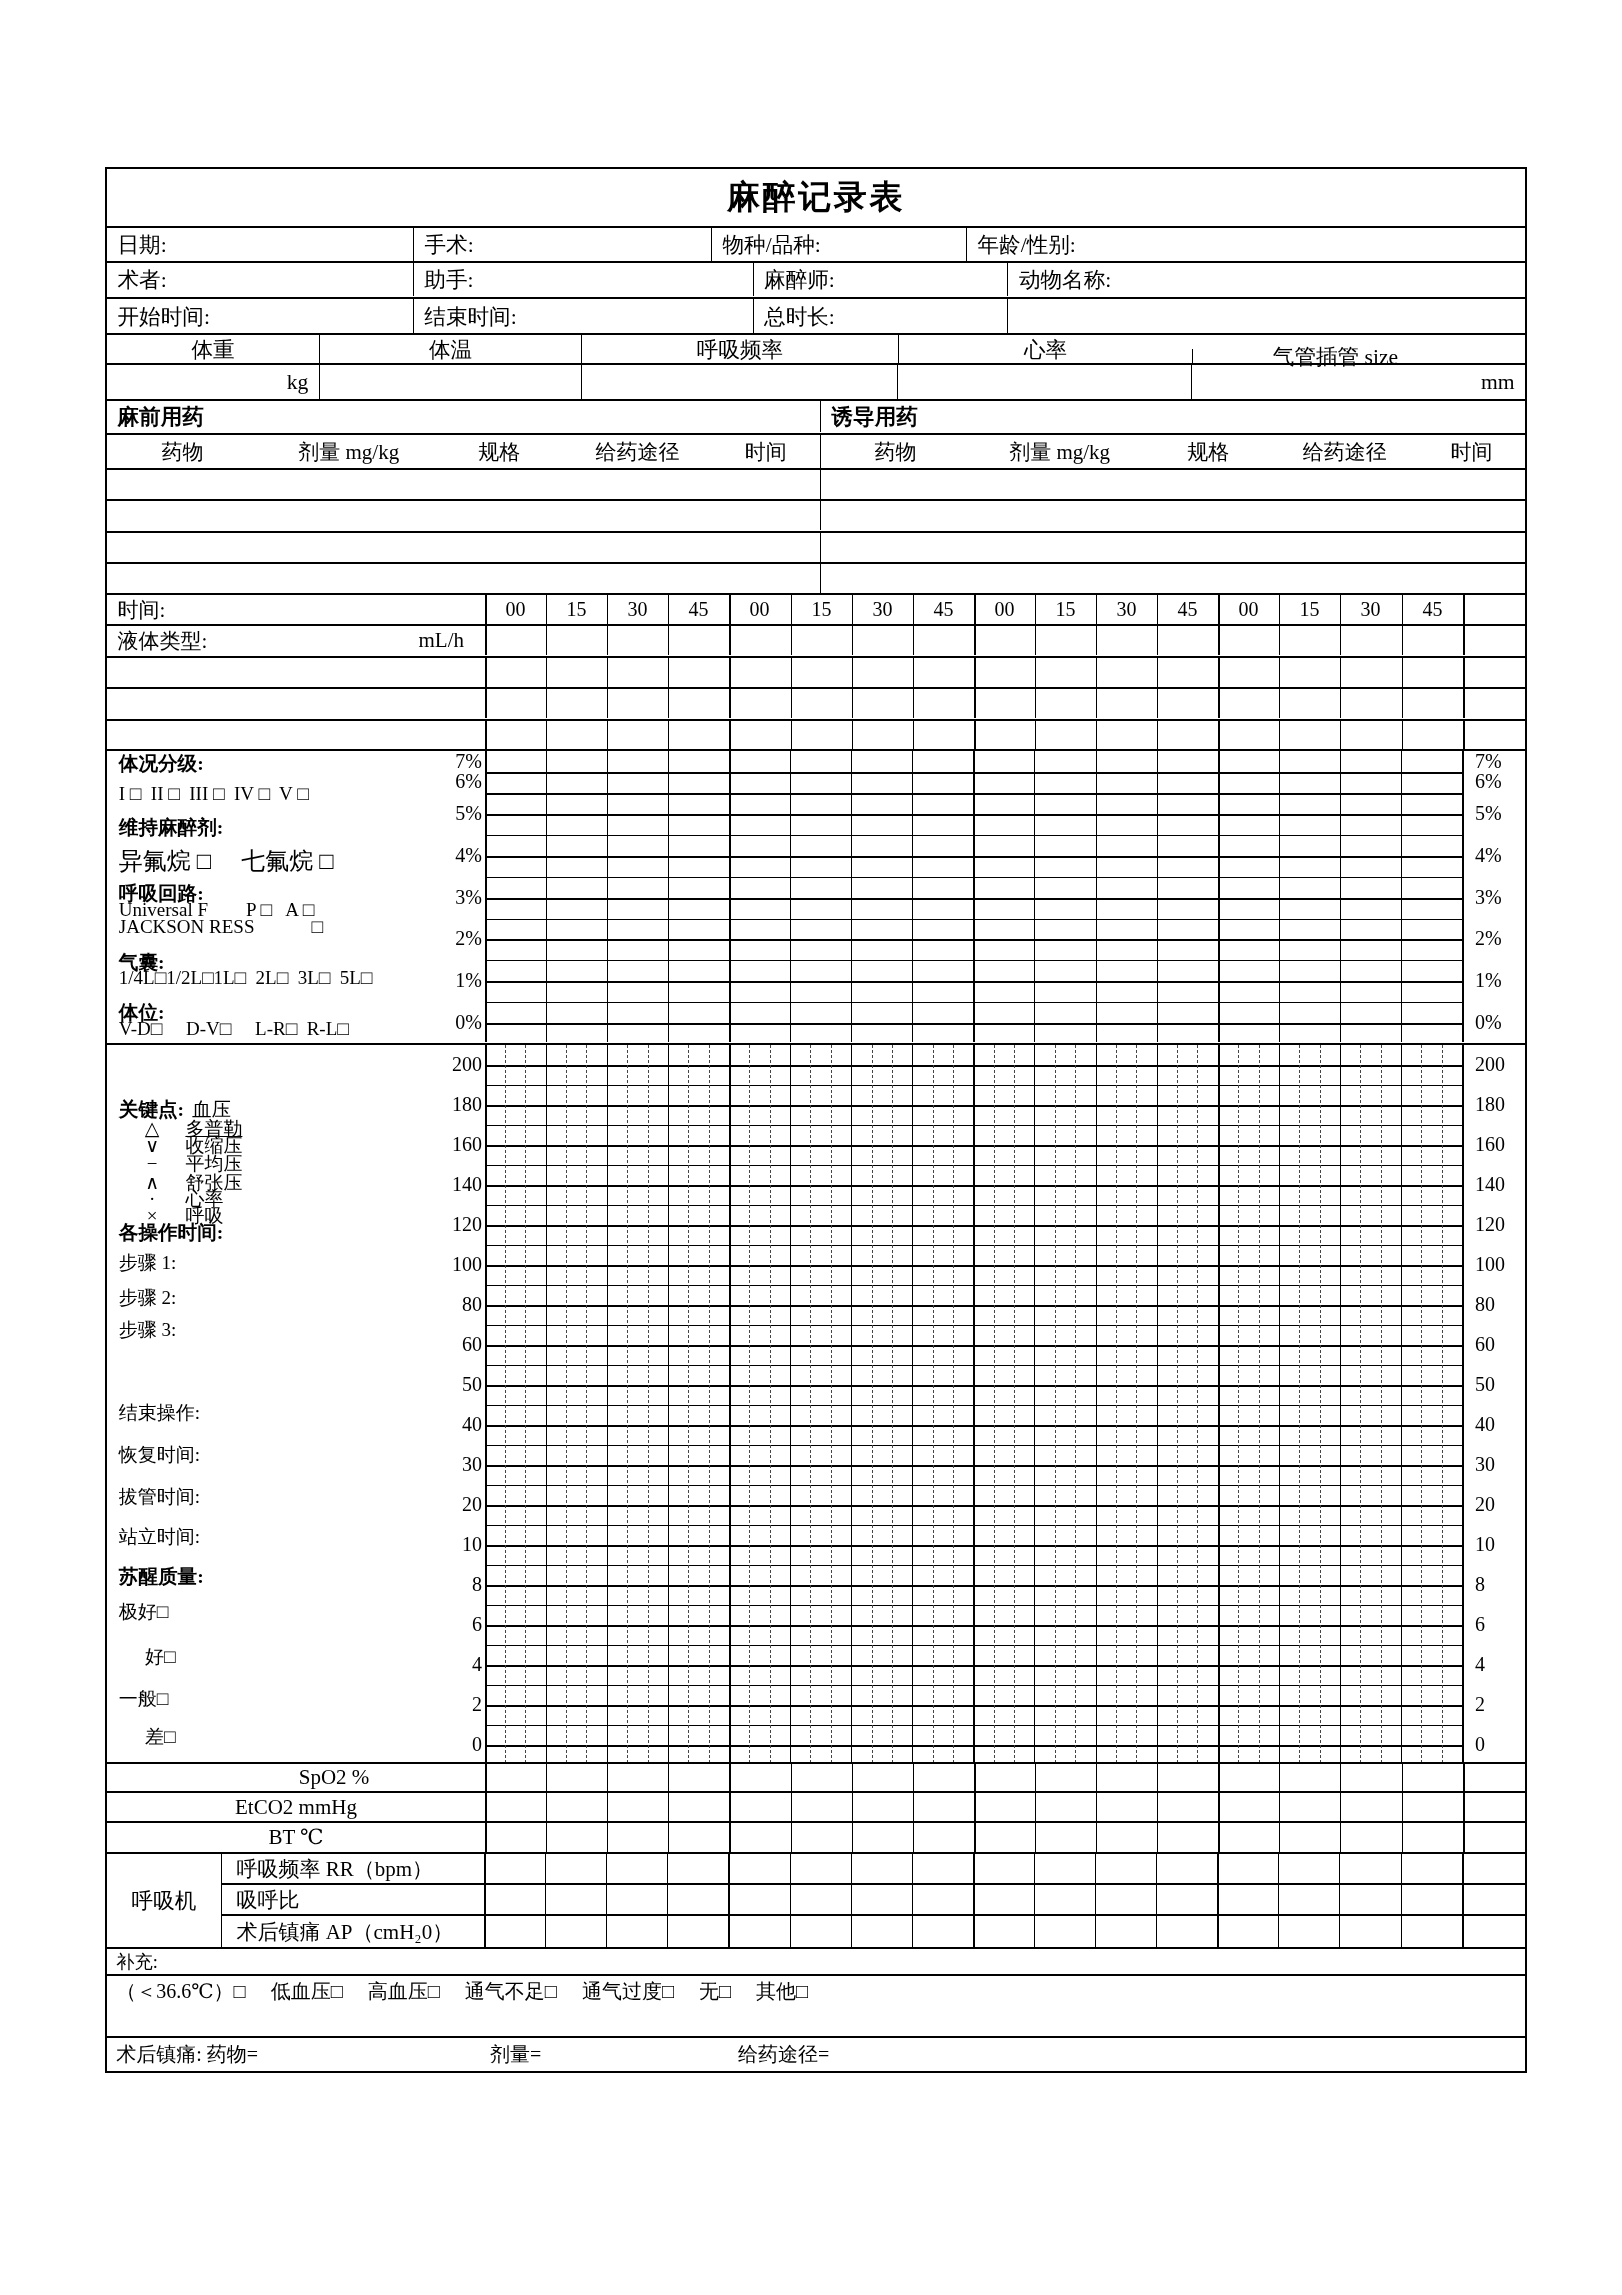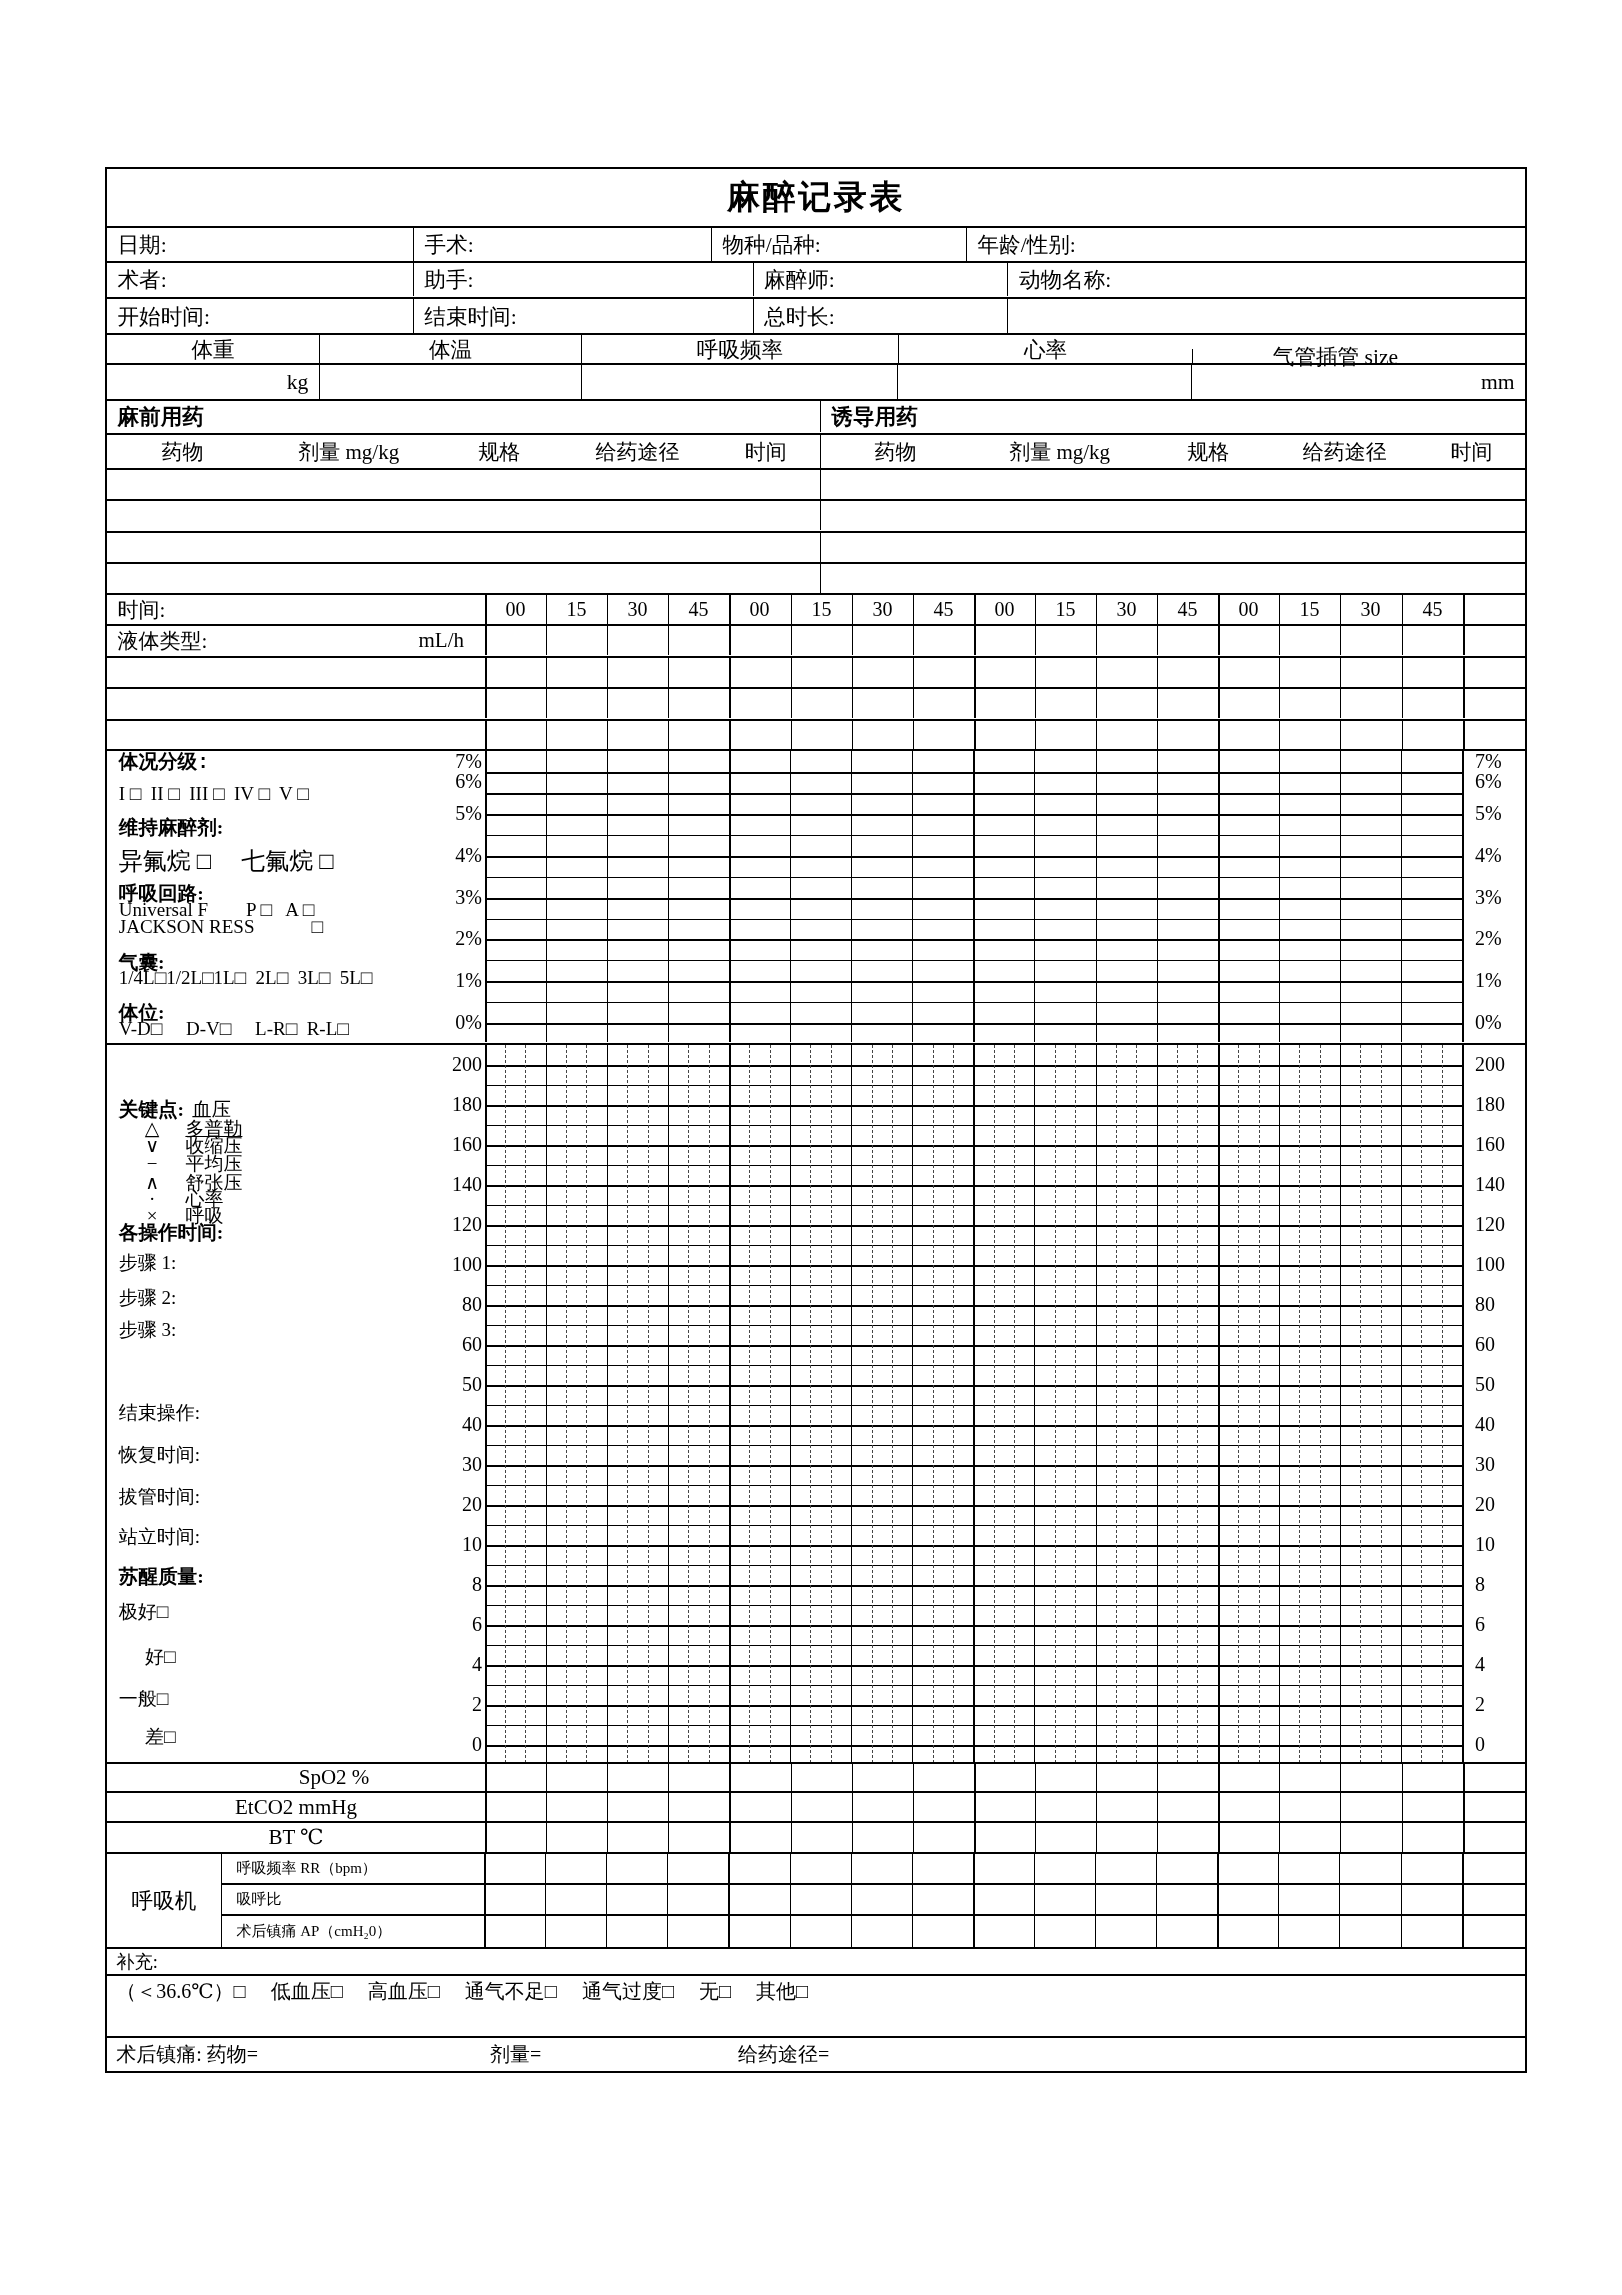--- a/index.html
+++ b/index.html
@@ -29,21 +29,21 @@
   .sbl.h{font-weight:bold;font-size:19.6px;}
   .sbl.big{font-size:24px;}
   .sbl.t2{left:38px;}
   .sbl .sym{display:inline-block;width:30px;text-align:center;margin-left:18.3px;}
   .sbl .leglab{margin-left:18.3px;}
   .kp2{font-weight:normal;margin-left:7.9px;}
   .ventcell{position:absolute;left:0;top:1683px;width:115px;height:95px;border-top:2px solid #000;
             border-right:1.3px solid #000;box-sizing:border-box;display:flex;align-items:center;
             justify-content:center;font-size:21.6px;}
   .ventrow{position:absolute;left:115px;width:1303px;border-top:2px solid #000;box-sizing:border-box;}
-  .ventrow .vlabel{position:absolute;left:14.4px;top:0;bottom:0;display:flex;align-items:center;font-size:15px;}
+  .ventrow .vlabel{position:absolute;left:14.4px;top:0;bottom:0;display:flex;align-items:center;font-size:21px;}
   .ventrow .slots{left:262px;width:1040px;}
   .unit-right{position:absolute;right:10.5px;top:0;bottom:0;display:flex;align-items:center;font-size:21.6px;}
   .medcols{position:relative;}
   .medcols span{position:absolute;top:0;height:100%;display:flex;align-items:center;
                 transform:translateX(-50%);font-size:21px;white-space:nowrap;}
   .textrow{font-size:20px;line-height:31px;padding:0 9.2px;box-sizing:border-box;}
 </style>
 </head>
 <body>
 
@@ -423,21 +423,21 @@
         <span class="sclab rt" style="top: 580px;">6</span>
         <span class="sclab" style="top: 620px;">4</span>
         <span class="sclab rt" style="top: 620px;">4</span>
         <span class="sclab" style="top: 660px;">2</span>
         <span class="sclab rt" style="top: 660px;">2</span>
         <span class="sclab" style="top: 700px;">0</span>
         <span class="sclab rt" style="top: 700px;">0</span>
       </div>
 
     <div class="sb" id="sidebar">
-        <div class="sbl h" style="top: 1.3px; font-family: Liberation Mono, monospace;">体况分级:</div>
+        <div class="sbl h" style="top: 1.3px;">体况分级:</div>
         <div class="sbl t" style="top: 31px;">I □  II □  III □  IV □  V □</div>
         <div class="sbl h" style="top: 65px;">维持麻醉剂:</div>
         <div class="sbl big" style="top: 99px;">异氟烷 □　 七氟烷 □</div>
         <div class="sbl h" style="top: 131px;">呼吸回路:</div>
         <div class="sbl t" style="top: 147px;">Universal F　　P □   A □</div>
         <div class="sbl t" style="top: 164px;">JACKSON RESS　　　□</div>
         <div class="sbl h" style="top: 200px;">气囊:</div>
         <div class="sbl t" style="top: 215px;">1/4L□1/2L□1L□  2L□  3L□  5L□</div>
         <div class="sbl h" style="top: 250px;">体位:</div>
         <div class="sbl t" style="top: 266px;">V-D□　 D-V□　 L-R□  R-L□</div>

